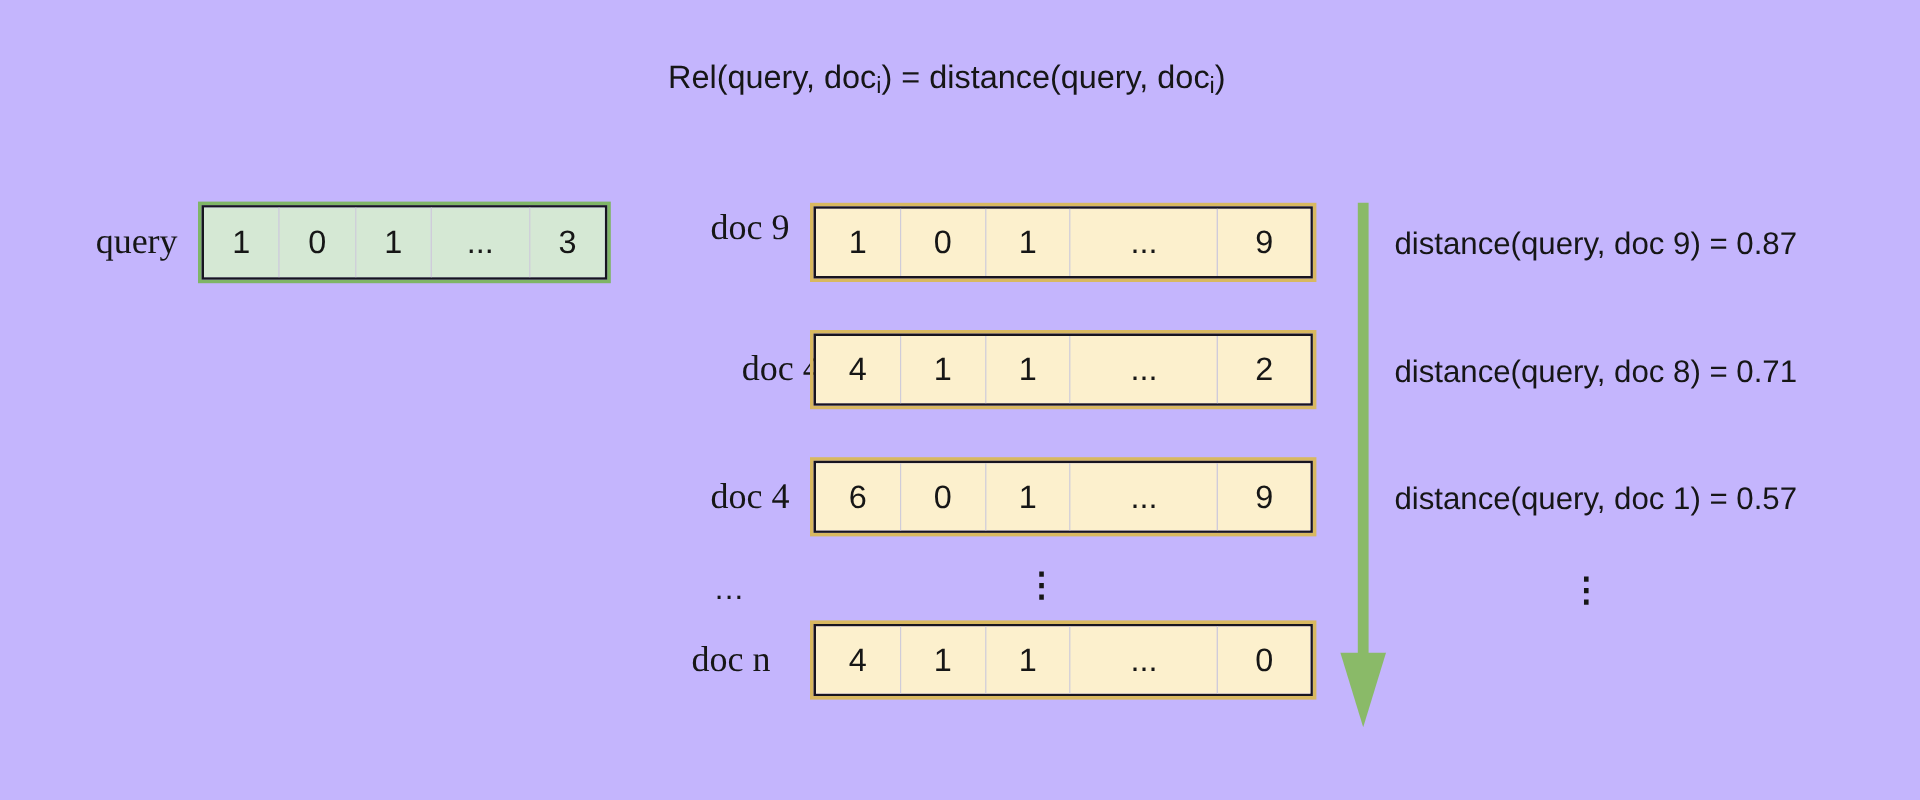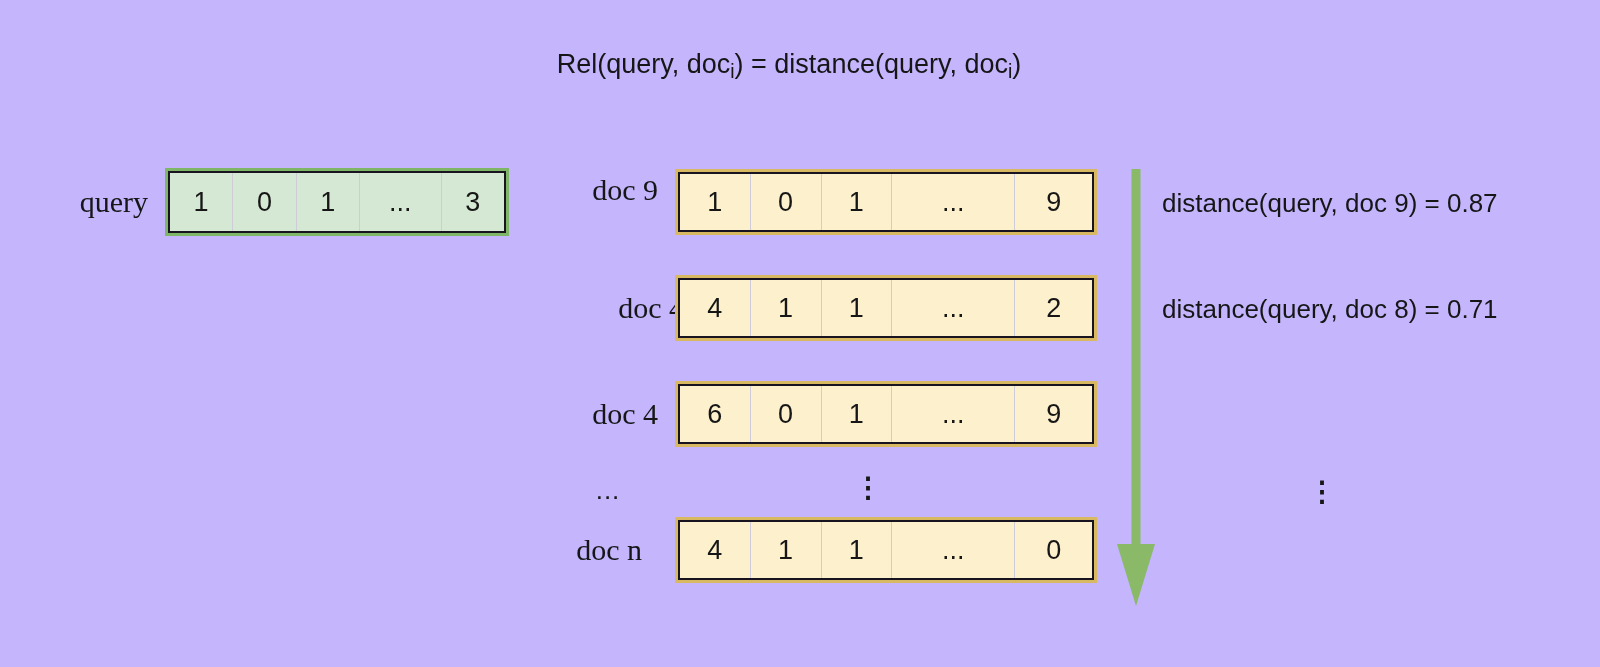--- a/index.html
+++ b/index.html
@@ -139,20 +139,21 @@
   <div class="row-label" style="left:558px; top:398px;">doc 4</div>
   <div class="vec vec-yellow" style="left:675px; top:381px; width:422px;">
     <div class="vec-inner">
       <div class="cell">6</div>
       <div class="cell">0</div>
       <div class="cell">1</div>
       <div class="cell">...</div>
       <div class="cell">9</div>
     </div>
   </div>
+  <div class="distance" style="top:399px;">distance(query, doc 1) = 0.57</div>
 
   <div class="h-ellipsis" style="left:558px; top:474px; width:100px;">...</div>
   <div class="v-ellipsis" style="left:846px; top:468px; width:44px;">⋮</div>
   <div class="v-ellipsis" style="left:1300px; top:472px; width:44px;">⋮</div>
 
   <div class="row-label" style="left:542px; top:534px;">doc n</div>
   <div class="vec vec-yellow" style="left:675px; top:517px; width:422px;">
     <div class="vec-inner">
       <div class="cell">4</div>
       <div class="cell">1</div>

